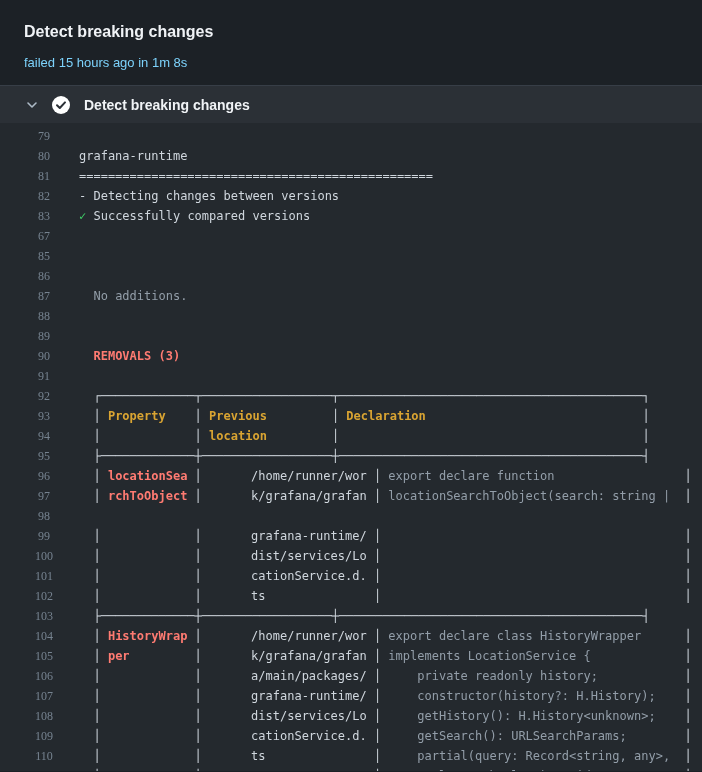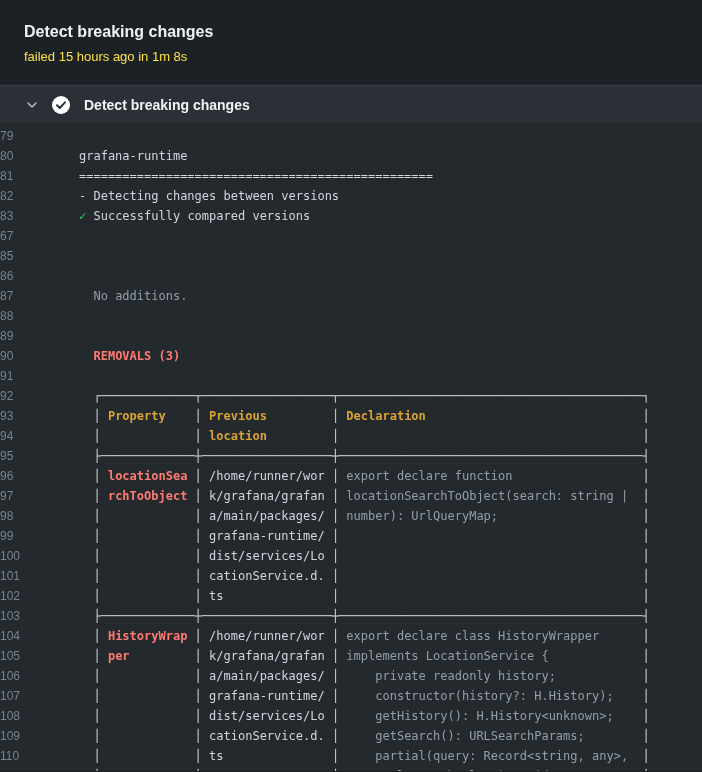--- a/index.html
+++ b/index.html
@@ -14,35 +14,35 @@
     --yellow:#d9a432;
     --gutter:#768390;
     --title:#f0f3f6;
   }
   *{margin:0;padding:0;box-sizing:border-box;}
   html,body{width:702px;height:772px;overflow:hidden;}
   body{background:var(--page-bg);font-family:"Liberation Sans","DejaVu Sans",sans-serif;}
 
   .job-header{height:86px;padding:21px 24px 0;border-bottom:1px solid var(--divider);}
   .job-title{color:var(--title);font-size:16px;font-weight:bold;line-height:1.35;}
-  .job-status{color:#fde047;font-size:13px;margin-top:6px;}
+  .job-status{color:#7dd3fc;font-size:13px;margin-top:12px;}
 
   .step-header{height:37px;background:var(--step-bg);display:flex;align-items:center;cursor:pointer;}
   .chev{margin-left:26px;display:flex;align-items:center;}
   .state-icon{margin-left:14px;display:flex;align-items:center;}
   .step-title{margin-left:14px;color:var(--title);font-size:14px;font-weight:600;}
 
   .log{height:648px;background:var(--log-bg);padding-top:3px;overflow:hidden;
        font-family:"DejaVu Sans Mono","Liberation Mono",monospace;font-size:12px;line-height:20px;}
   .log-line{display:flex;height:20px;white-space:pre;}
-  .gutter{width:64px;flex:0 0 64px;text-align:left;color:var(--gutter);text-decoration:none;
-          font-family:Liberation Sans, sans-serif;cursor:pointer;}
+  .gutter{width:64px;flex:0 0 64px;text-align:center;color:var(--gutter);text-decoration:none;
+          font-family:Liberation Serif, serif;cursor:pointer;padding-left:24px;}
   .content{padding-left:15px;white-space:pre;}
   .c-fg{color:var(--fg);}
-  .c-path{color:var(--fg);}
+  .c-path{color:var(--fg);margin-left:42px;}
   .c-muted{color:var(--muted);text-align:right;}
   .c-decl{color:var(--muted);}
   .c-green{color:var(--green);}
   .c-green-bold{color:var(--green);font-weight:bold;}
   .c-red-bold{color:var(--red);font-weight:bold;}
   .c-yellow{color:var(--yellow);font-weight:bold;}
 </style>
 </head>
 <body>
 
@@ -80,21 +80,21 @@
       <div class="log-line"><a class="gutter">88</a><span class="content"></span></div>
       <div class="log-line"><a class="gutter">89</a><span class="content"></span></div>
       <div class="log-line"><a class="gutter">90</a><span class="content"><span class="c-fg">  </span><span class="c-red-bold">REMOVALS (3)</span></span></div>
       <div class="log-line"><a class="gutter">91</a><span class="content"></span></div>
       <div class="log-line"><a class="gutter">92</a><span class="content"><span class="c-fg">  ┌─────────────┬──────────────────┬──────────────────────────────────────────┐</span></span></div>
       <div class="log-line"><a class="gutter">93</a><span class="content"><span class="c-fg">  │</span><span class="c-yellow"> Property    </span><span class="c-fg">│</span><span class="c-yellow"> Previous         </span><span class="c-fg">│</span><span class="c-yellow"> Declaration                              </span><span class="c-fg">│</span></span></div>
       <div class="log-line"><a class="gutter">94</a><span class="content"><span class="c-fg">  │</span><span class="c-yellow">             </span><span class="c-fg">│</span><span class="c-yellow"> location         </span><span class="c-fg">│</span><span class="c-yellow">                                          </span><span class="c-fg">│</span></span></div>
       <div class="log-line"><a class="gutter">95</a><span class="content"><span class="c-fg">  ├─────────────┼──────────────────┼──────────────────────────────────────────┤</span></span></div>
       <div class="log-line"><a class="gutter">96</a><span class="content"><span class="c-fg">  │</span><span class="c-red-bold"> locationSea </span><span class="c-fg">│</span><span class="c-path"> /home/runner/wor </span><span class="c-fg">│</span><span class="c-decl"> export declare function                  </span><span class="c-fg">│</span></span></div>
       <div class="log-line"><a class="gutter">97</a><span class="content"><span class="c-fg">  │</span><span class="c-red-bold"> rchToObject </span><span class="c-fg">│</span><span class="c-path"> k/grafana/grafan </span><span class="c-fg">│</span><span class="c-decl"> locationSearchToObject(search: string |  </span><span class="c-fg">│</span></span></div>
-      <div class="log-line"><a class="gutter">98</a><span class="content"><span class="c-fg">  │</span><span class="c-red-bold">             </span><span class="c-fg">│</span><span class="c-path"> a/main/packages/ </span><span class="c-fg">│</span><span class="c-decl"> number): UrlQueryMap;                    </span><span class="c-fg">│</span></span></div>
+      <div class="log-line"><a class="gutter">98</a></div>
       <div class="log-line"><a class="gutter">99</a><span class="content"><span class="c-fg">  │</span><span class="c-red-bold">             </span><span class="c-fg">│</span><span class="c-path"> grafana-runtime/ </span><span class="c-fg">│</span><span class="c-decl">                                          </span><span class="c-fg">│</span></span></div>
       <div class="log-line"><a class="gutter">100</a><span class="content"><span class="c-fg">  │</span><span class="c-red-bold">             </span><span class="c-fg">│</span><span class="c-path"> dist/services/Lo </span><span class="c-fg">│</span><span class="c-decl">                                          </span><span class="c-fg">│</span></span></div>
       <div class="log-line"><a class="gutter">101</a><span class="content"><span class="c-fg">  │</span><span class="c-red-bold">             </span><span class="c-fg">│</span><span class="c-path"> cationService.d. </span><span class="c-fg">│</span><span class="c-decl">                                          </span><span class="c-fg">│</span></span></div>
       <div class="log-line"><a class="gutter">102</a><span class="content"><span class="c-fg">  │</span><span class="c-red-bold">             </span><span class="c-fg">│</span><span class="c-path"> ts               </span><span class="c-fg">│</span><span class="c-decl">                                          </span><span class="c-fg">│</span></span></div>
       <div class="log-line"><a class="gutter">103</a><span class="content"><span class="c-fg">  ├─────────────┼──────────────────┼──────────────────────────────────────────┤</span></span></div>
       <div class="log-line"><a class="gutter">104</a><span class="content"><span class="c-fg">  │</span><span class="c-red-bold"> HistoryWrap </span><span class="c-fg">│</span><span class="c-path"> /home/runner/wor </span><span class="c-fg">│</span><span class="c-decl"> export declare class HistoryWrapper      </span><span class="c-fg">│</span></span></div>
       <div class="log-line"><a class="gutter">105</a><span class="content"><span class="c-fg">  │</span><span class="c-red-bold"> per         </span><span class="c-fg">│</span><span class="c-path"> k/grafana/grafan </span><span class="c-fg">│</span><span class="c-decl"> implements LocationService {             </span><span class="c-fg">│</span></span></div>
       <div class="log-line"><a class="gutter">106</a><span class="content"><span class="c-fg">  │</span><span class="c-red-bold">             </span><span class="c-fg">│</span><span class="c-path"> a/main/packages/ </span><span class="c-fg">│</span><span class="c-decl">     private readonly history;            </span><span class="c-fg">│</span></span></div>
       <div class="log-line"><a class="gutter">107</a><span class="content"><span class="c-fg">  │</span><span class="c-red-bold">             </span><span class="c-fg">│</span><span class="c-path"> grafana-runtime/ </span><span class="c-fg">│</span><span class="c-decl">     constructor(history?: H.History);    </span><span class="c-fg">│</span></span></div>
       <div class="log-line"><a class="gutter">108</a><span class="content"><span class="c-fg">  │</span><span class="c-red-bold">             </span><span class="c-fg">│</span><span class="c-path"> dist/services/Lo </span><span class="c-fg">│</span><span class="c-decl">     getHistory(): H.History&lt;unknown&gt;;    </span><span class="c-fg">│</span></span></div>

